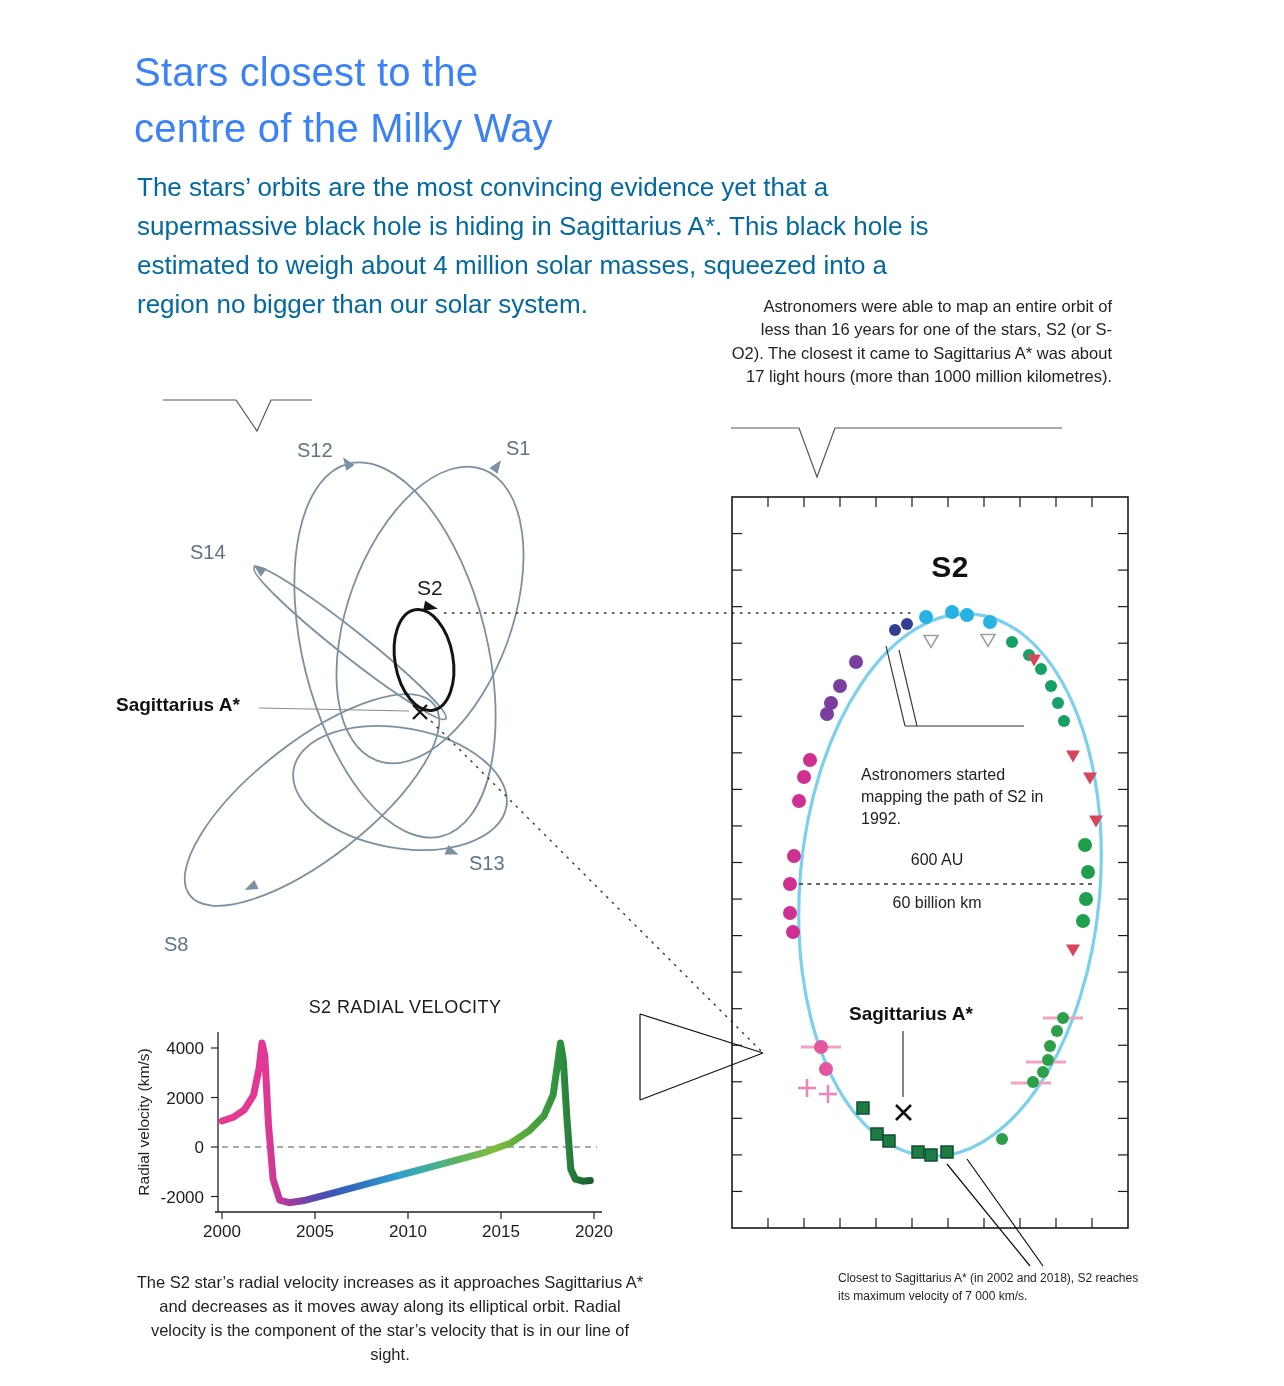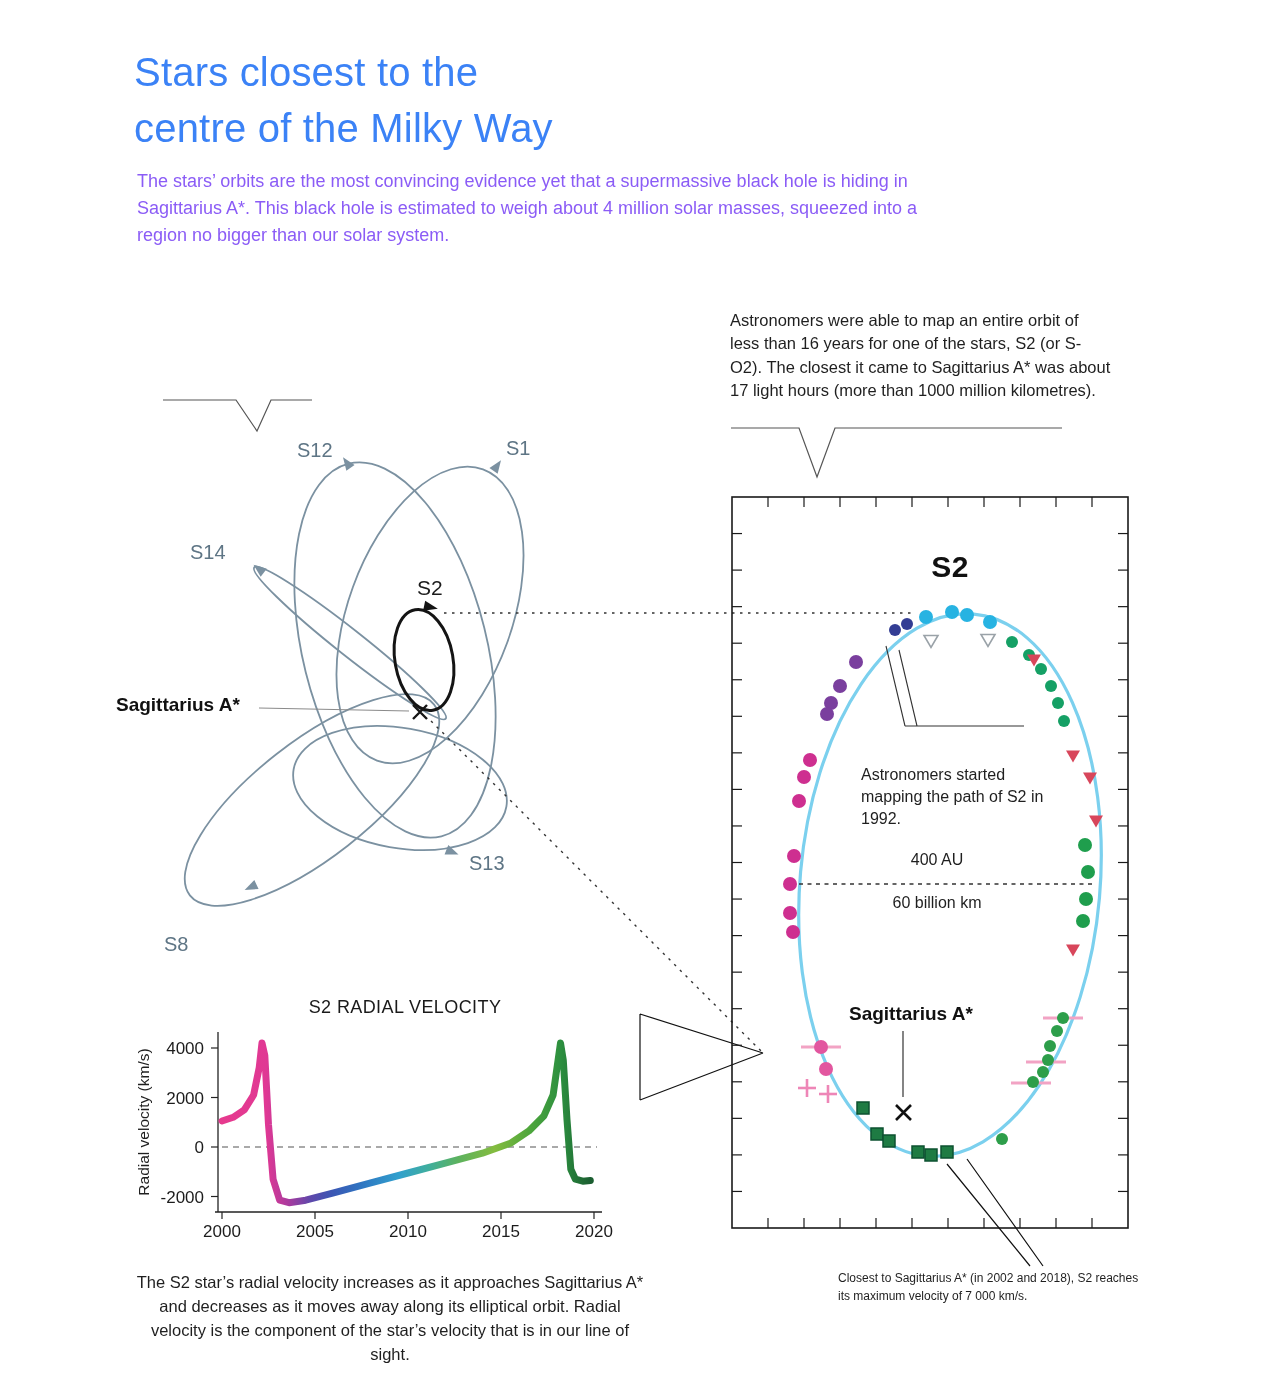--- a/index.html
+++ b/index.html
@@ -4,24 +4,24 @@
 <style>
   * { margin:0; padding:0; box-sizing:border-box; }
   html,body { background:#fff; }
   body { font-family:"Liberation Sans","DejaVu Sans",sans-serif; color:#222; }
   .page { position:relative; width:1284px; height:1386px; background:#ffffff; overflow:hidden; }
   .abs { position:absolute; }
   svg.overlay { position:absolute; left:0; top:0; }
   svg text { font-family:"Liberation Sans","DejaVu Sans",sans-serif; }
 
   .title { left:134px; top:44px; font-size:40px; line-height:1.40; color:#3b82f6; font-weight:400; letter-spacing:.2px; }
-  .intro { left:137px; top:168px; width:818px; font-size:18px; line-height:1.5; color:#8b5cf6; }
+  .intro { left:137px; top:168px; width:818px; font-size:26px; line-height:1.5; color:#0369a1; }
   .caption { font-size:16.5px; line-height:1.42; color:#1f1f1f; }
   .cap-left { left:162px; top:309px; width:272px; }
-  .cap-right { left:730px; top:309px; width:382px; }
+  .cap-right { left:730px; top:295px; width:382px;text-align:right; }
   .orbit-label { font-size:20px; color:#5e7585; }
   .lab-s12 { left:297px; top:439px; }
   .lab-s1  { left:506px; top:437px; }
   .lab-s14 { left:190px; top:541px; }
   .lab-s2  { left:417px; top:576px; color:#1b1b1b; font-size:21px; }
   .lab-s13 { left:469px; top:852px; }
   .lab-s8  { left:164px; top:933px; }
   .sgra-left { left:116px; top:694px; font-size:19px; font-weight:bold; color:#111; }
   .panel-title { left:885px; top:550px; width:130px; text-align:center; font-size:30px; font-weight:bold; color:#111; letter-spacing:.5px; }
   .mapping-note { left:861px; top:764px; width:186px; font-size:16px; line-height:1.36; color:#1f1f1f; }
@@ -249,21 +249,21 @@
   <div class="abs orbit-label lab-s12">S12</div>
   <div class="abs orbit-label lab-s1">S1</div>
   <div class="abs orbit-label lab-s14">S14</div>
   <div class="abs orbit-label lab-s2">S2</div>
   <div class="abs orbit-label lab-s13">S13</div>
   <div class="abs orbit-label lab-s8">S8</div>
   <div class="abs sgra-left">Sagittarius A*</div>
 
   <div class="abs panel-title">S2</div>
   <div class="abs mapping-note">Astronomers started mapping the path of S2 in 1992.</div>
-  <div class="abs scale-au">400 AU</div>
+  <div class="abs scale-au">600 AU</div>
   <div class="abs scale-km">60 billion km</div>
   <div class="abs sgra-panel">Sagittarius A*</div>
 
   <div class="abs rv-title">S2 RADIAL VELOCITY</div>
   <div class="abs rv-ylabel">Radial velocity (km/s)</div>
 
   <div class="abs cap-bottom-left">The S2 star’s radial velocity increases as it approaches Sagittarius A* and decreases as it moves away along its elliptical orbit. Radial velocity is the component of the star’s velocity that is in our line of sight.</div>
   <div class="abs cap-bottom-right">Closest to Sagittarius A* (in 2002 and 2018), S2 reaches its maximum velocity of 7 000 km/s.</div>
 </div>
 

